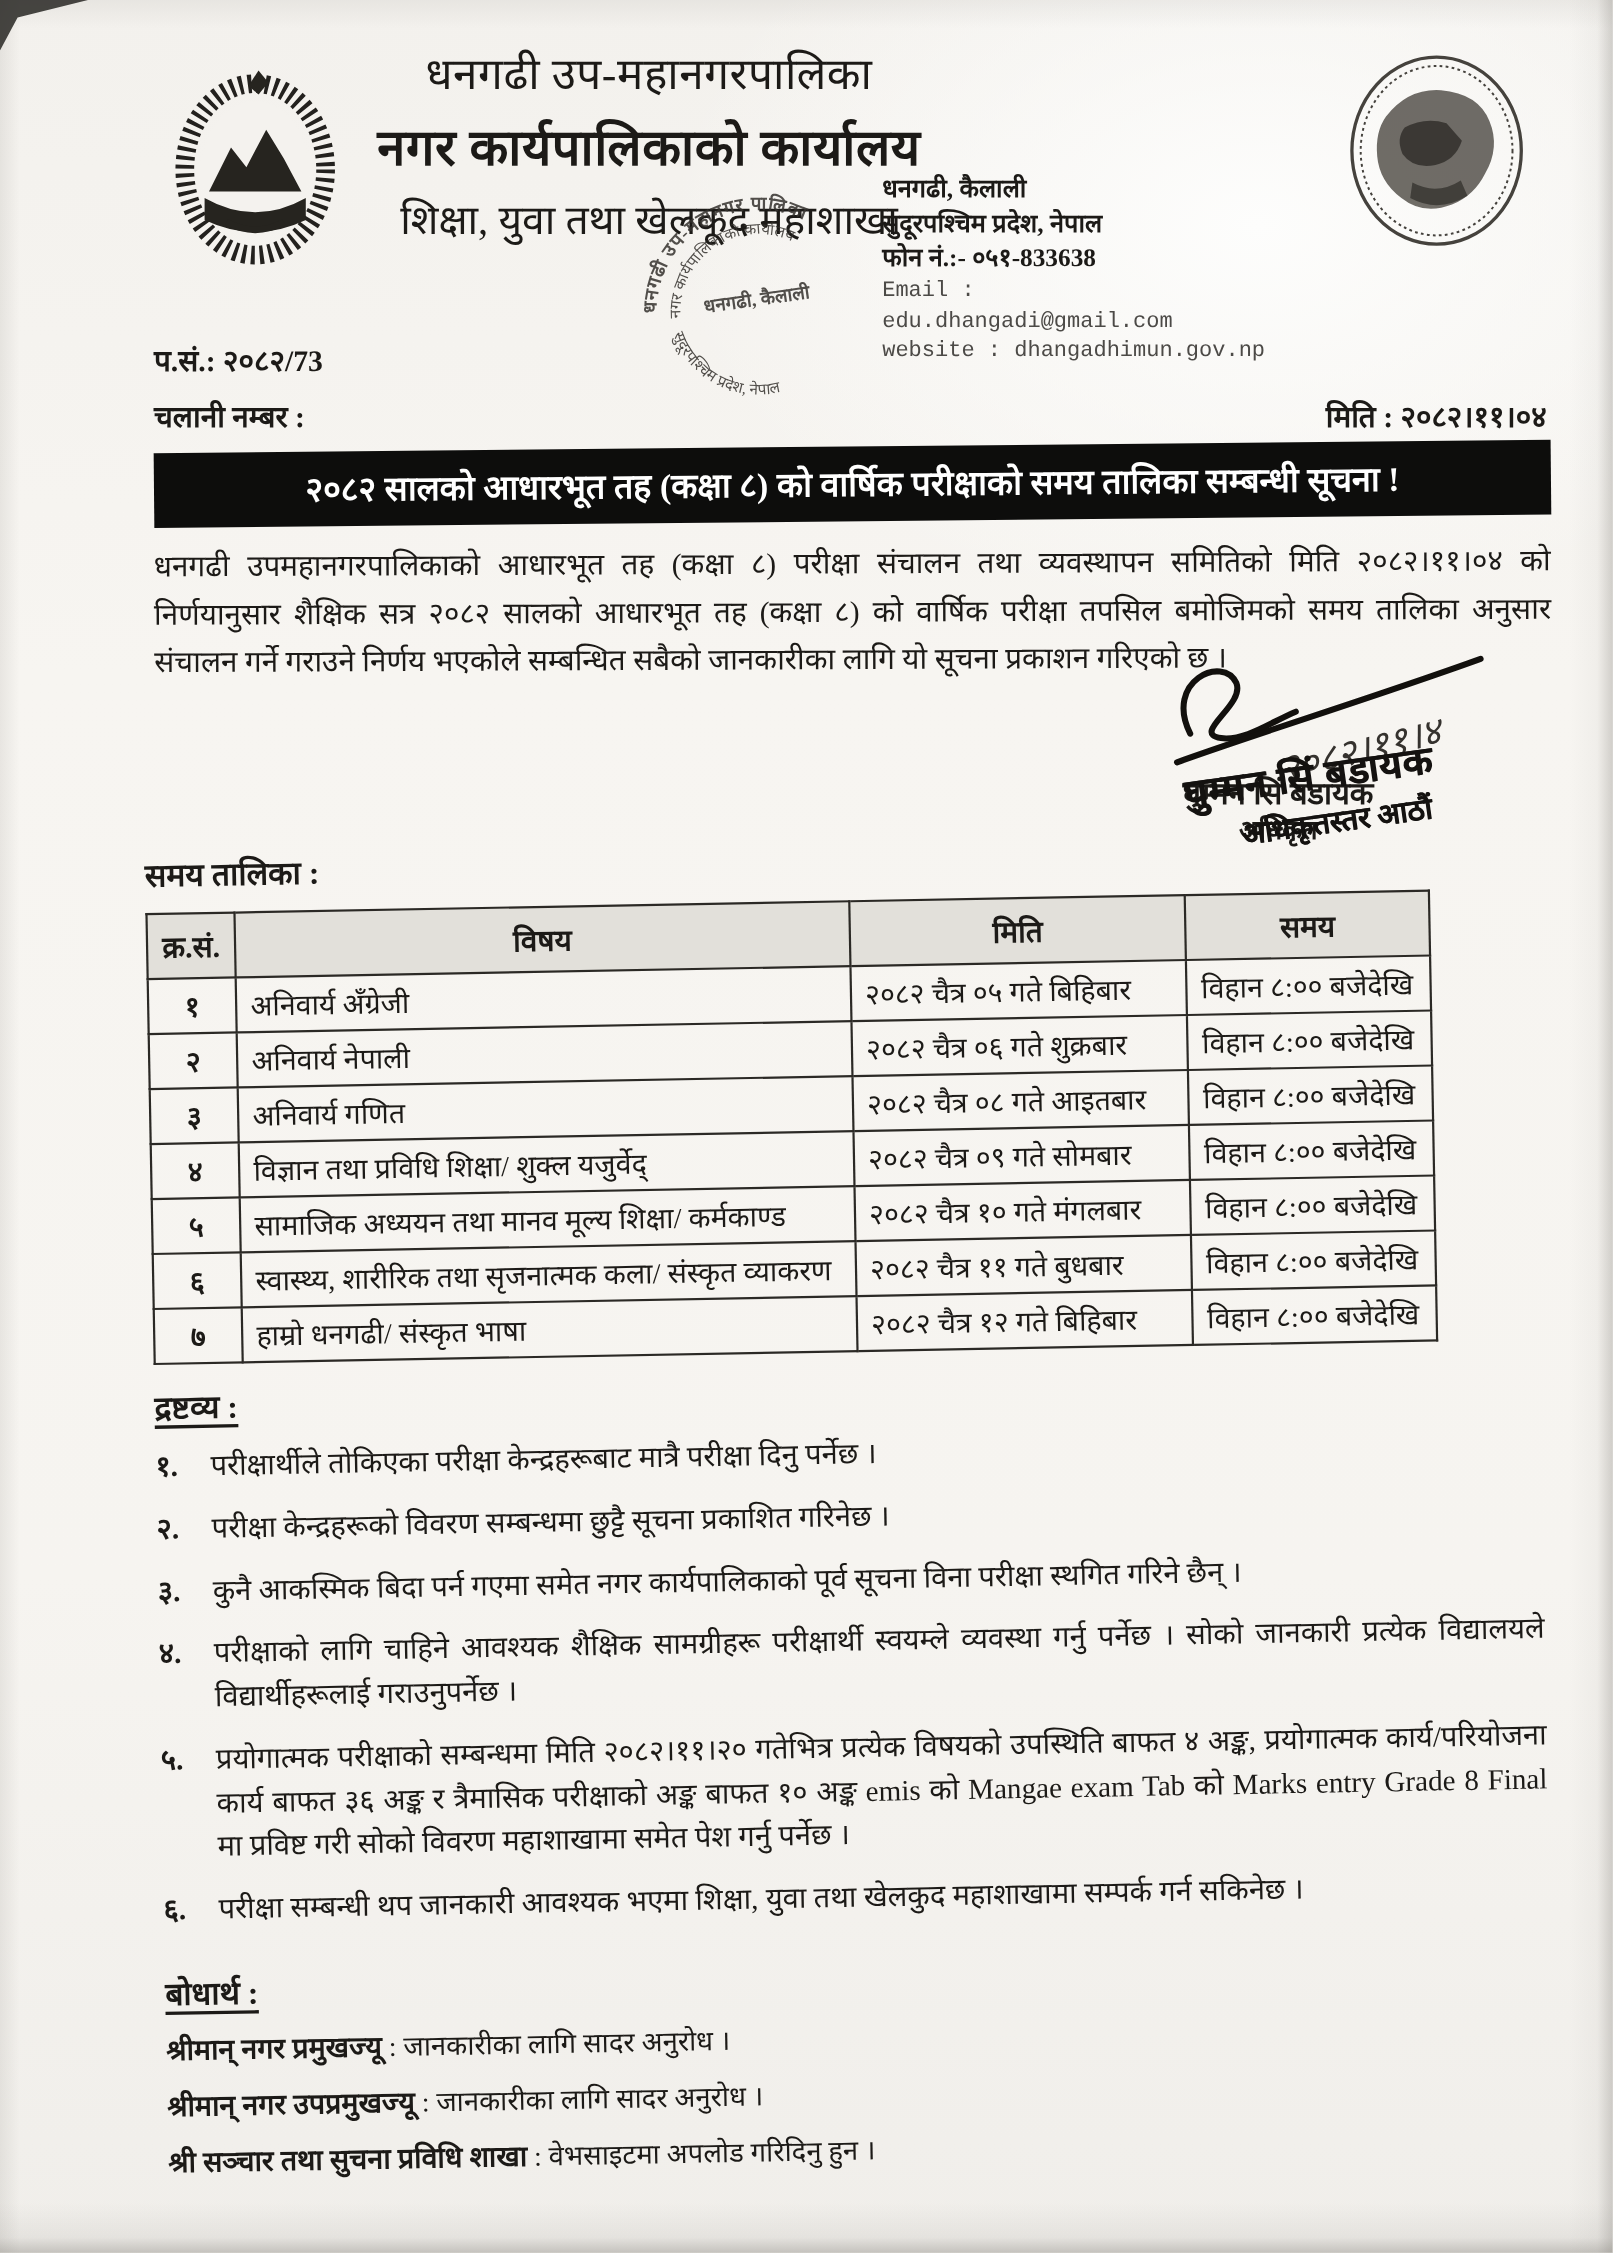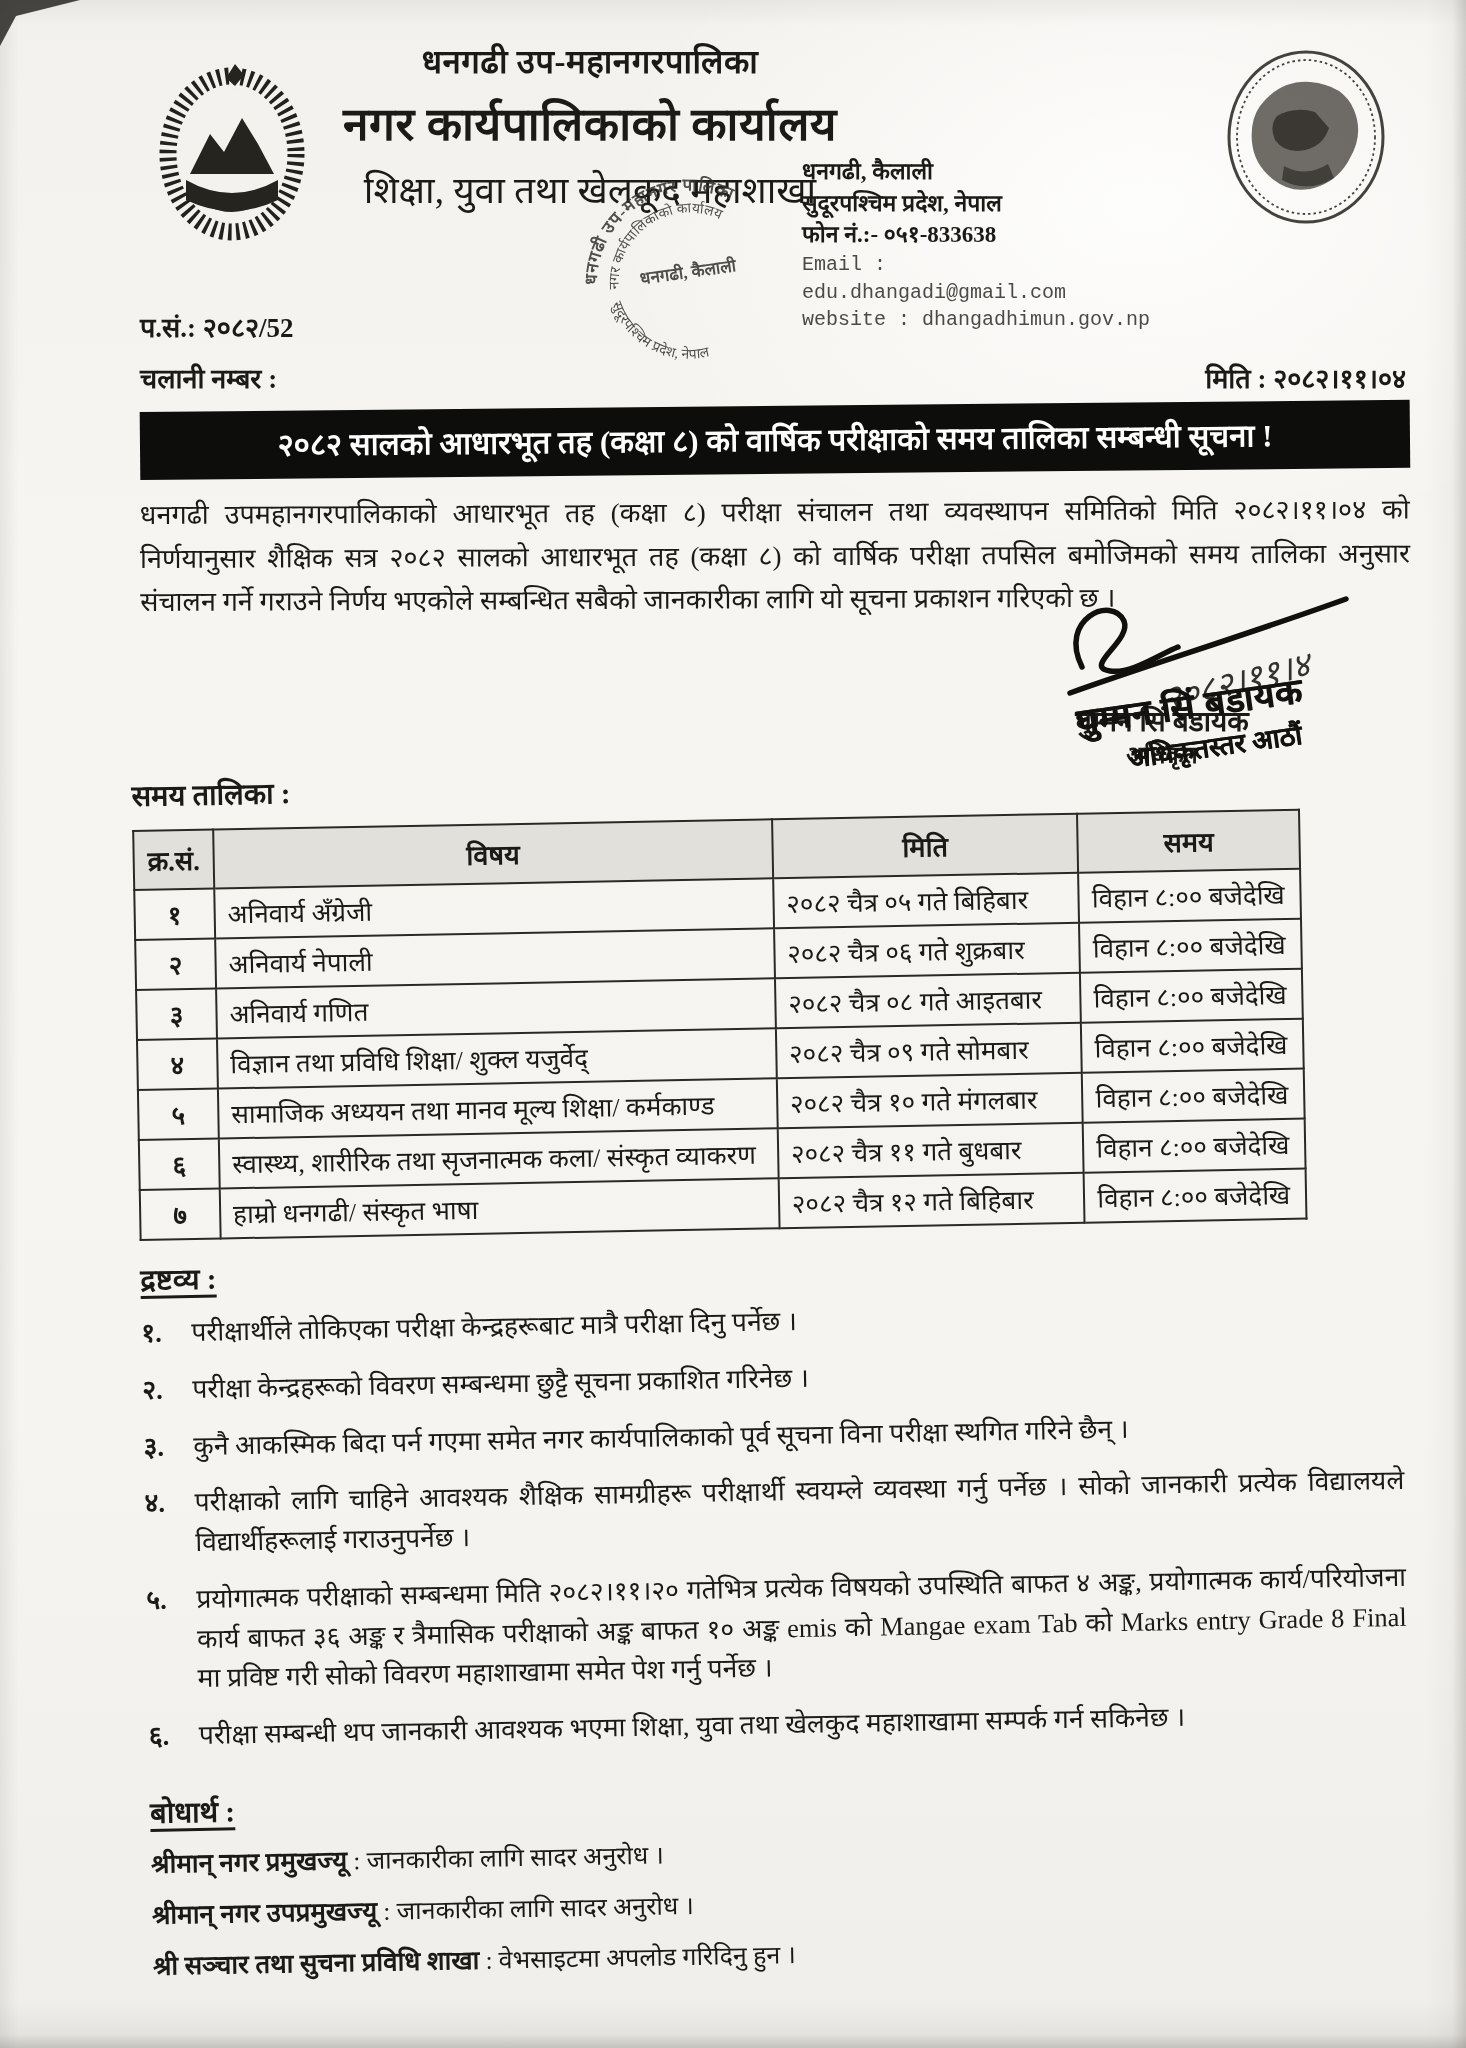--- a/index.html
+++ b/index.html
@@ -25,21 +25,21 @@
     position:absolute; left:0; top:0; width:86px; height:46px;
     background:#2e2c29; opacity:.88;
     clip-path:polygon(0 0, 80px 0, 16px 16px, 0 46px);
   }
   .content { position:relative; padding:38px 56px 0 140px; }
 
   
   .header { position:relative; height:268px; }
   .emblem { position:absolute; left:6px; top:14px; }
   .org { position:absolute; left:130px; top:0; width:640px; text-align:center; }
-  .org-l1 { font-size:33px; font-weight:bold; letter-spacing:.5px; }
+  .org-l1 { font-size:40px; font-weight:normal; letter-spacing:.5px; }
   .org-l2 { font-size:46px; font-weight:bold; margin-top:8px; letter-spacing:.5px; }
   .org-l3 { font-size:37px; font-weight:normal; margin-top:10px; }
   .round-stamp {
     position:absolute; left:420px; top:118px; width:250px; height:190px;
     opacity:.85; transform:rotate(-8deg); pointer-events:none;
   }
   .seal { position:absolute; left:1082px; top:8px; }
   .contact { position:absolute; left:662px; top:118px; width:360px; line-height:1.38; }
   .contact .b { font-size:23px; font-weight:bold; }
   .contact .g { font-size:20px; color:#4c4a47; font-family:Liberation Mono, monospace; }
@@ -162,21 +162,21 @@
 
       <div class="contact">
         <div class="b">धनगढी, कैलाली</div>
         <div class="b">सुदूरपश्चिम प्रदेश, नेपाल</div>
         <div class="b">फोन नं.:- ०५१-833638</div>
         <div class="g">Email : edu.dhangadi@gmail.com</div>
         <div class="g">website : dhangadhimun.gov.np</div>
       </div>
     </div>
 
-    <div class="refline">प.सं.: २०८२/52</div>
+    <div class="refline">प.सं.: २०८२/73</div>
     <div class="metarow">
       <span>चलानी नम्बर :</span>
       <span>मिति : २०८२।११।०४</span>
     </div>
 
     <div class="banner">२०८२ सालको आधारभूत तह (कक्षा ८) को वार्षिक परीक्षाको समय तालिका सम्बन्धी सूचना !</div>
 
     <div class="para">धनगढी उपमहानगरपालिकाको आधारभूत तह (कक्षा ८) परीक्षा संचालन तथा व्यवस्थापन समितिको मिति २०८२।११।०४ को निर्णयानुसार शैक्षिक सत्र २०८२ सालको आधारभूत तह (कक्षा ८) को वार्षिक परीक्षा तपसिल बमोजिमको समय तालिका अनुसार संचालन गर्ने गराउने निर्णय भएकोले सम्बन्धित सबैको जानकारीका लागि यो सूचना प्रकाशन गरिएको छ ।</div>
 
     <div class="sigzone">

